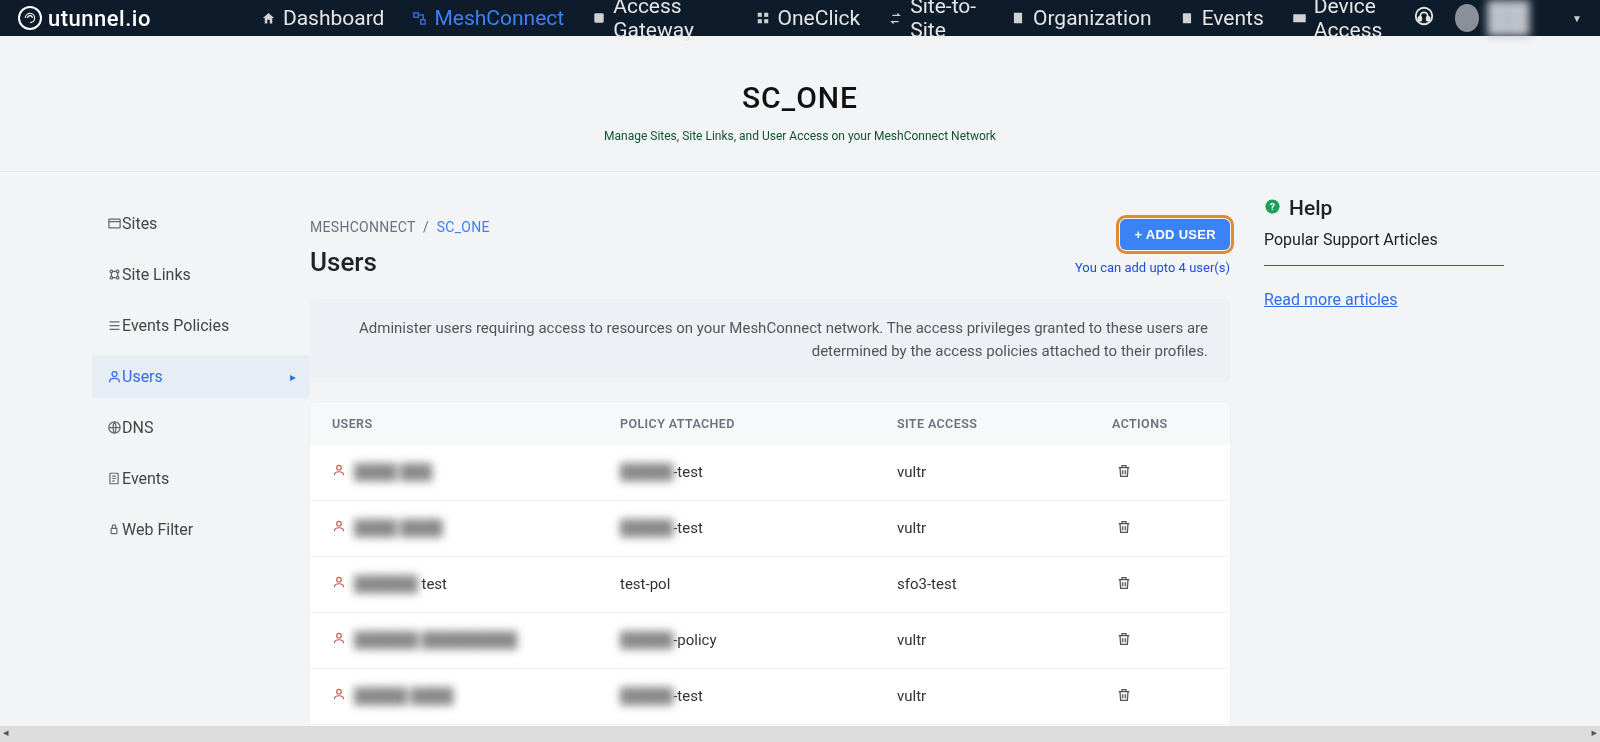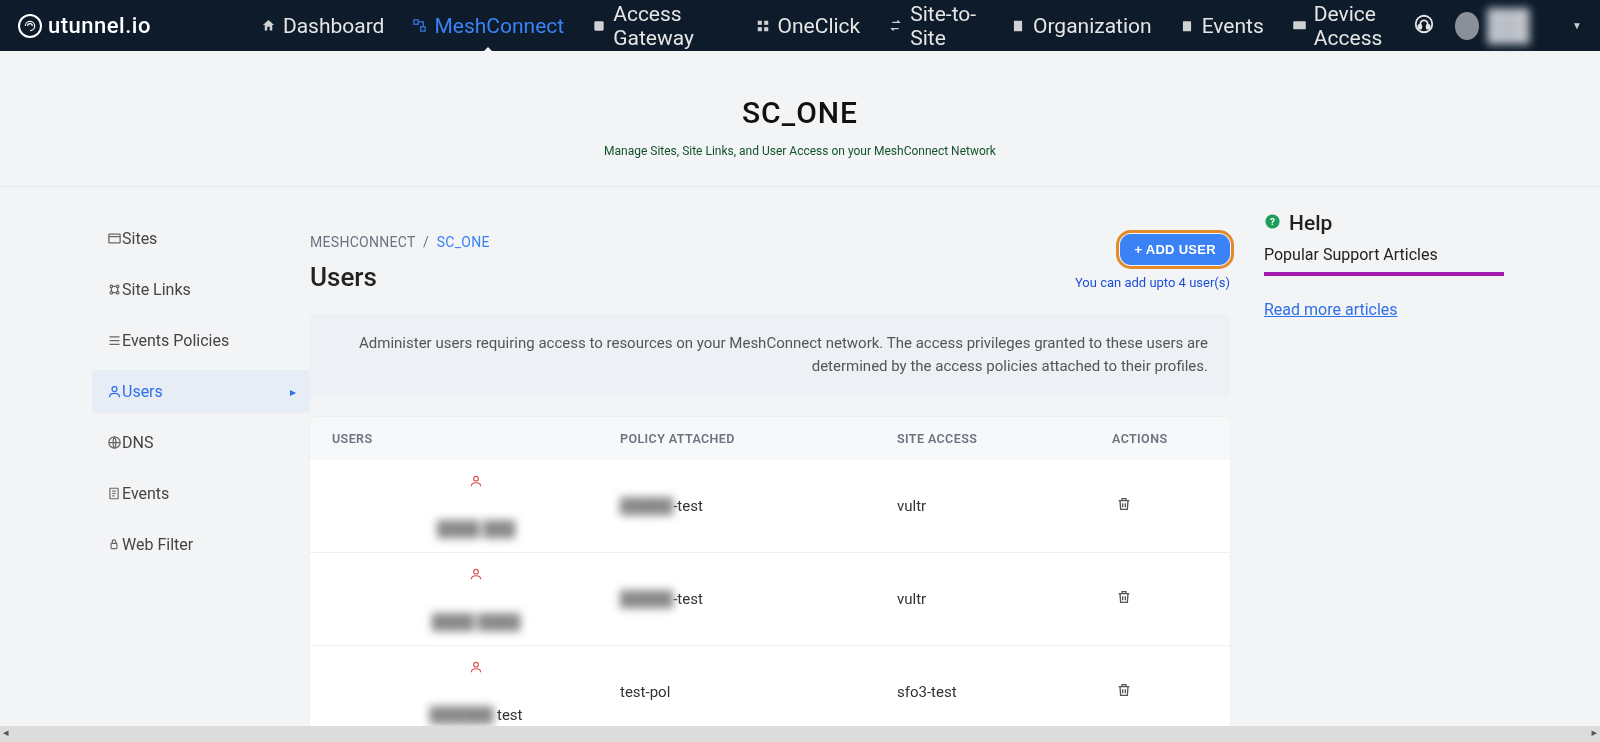--- a/index.html
+++ b/index.html
@@ -1,17 +1,17 @@
 <!DOCTYPE html>
 <html><head>
 <meta charset="utf-8">
 <style>
   * { box-sizing: border-box; margin: 0; padding: 0; }
   body { font-family: -apple-system, BlinkMacSystemFont, "Segoe UI", Roboto, Helvetica, Arial, sans-serif; background: #f2f4f6; color: #222; width: 1600px; height: 742px; overflow: hidden; position: relative; }
-  .topbar { background: #0d1b2a; height: 51px; display: flex; align-items: center; padding: 0 18px; color: #e8e8e8; position: relative; }
+  .topbar { background: #0d1b2a; height: 36px; display: flex; align-items: center; padding: 0 18px; color: #e8e8e8; position: relative; }
   .logo { display: flex; align-items: center; gap: 6px; font-size: 22px; font-weight: 500; color: #fff; letter-spacing: .5px; }
   .logo-icon { width: 24px; height: 24px; border: 2px solid #fff; border-radius: 50%; display: flex; align-items: center; justify-content: center; font-size: 12px; }
   .nav { display: flex; align-items: center; margin-left: 110px; gap: 28px; }
   .nav-item { display: flex; align-items: center; gap: 7px; font-size: 21px; color: #e5e5e5; cursor: pointer; position: relative; padding: 16px 0; }
   .nav-item.active { color: #3b82f6; }
   .nav-item.active::after { content: ""; position: absolute; bottom: -1px; left: 50%; transform: translateX(-50%); width: 0; height: 0; border-left: 8px solid transparent; border-right: 8px solid transparent; border-bottom: 8px solid #f2f4f6; }
   .nav-icon { width: 15px; height: 15px; opacity: .9; display: inline-flex; align-items: center; justify-content: center; }
   .top-right { margin-left: auto; display: flex; align-items: center; gap: 20px; }
   .avatar { width: 28px; height: 28px; border-radius: 50%; background: #8a8f98; }
   .user-area { display: flex; align-items: center; gap: 8px; cursor: pointer; }
@@ -30,41 +30,41 @@
   .side-item.active::after { content: "▸"; position: absolute; right: 14px; color: #2f6feb; font-size: 12px; }
   .side-icon { width: 16px; height: 16px; display: inline-flex; align-items: center; justify-content: center; }
   .side-icon svg { stroke: #666; }
 
   .main { flex: 1; max-width: 920px; }
   .crumb-row { display: flex; align-items: flex-start; justify-content: space-between; margin-top: 25px; }
   .crumbs { font-size: 14px; color: #6b7280; letter-spacing: .3px; }
   .crumbs a { color: #3b82f6; text-decoration: none; }
   .section-title { font-size: 26px; font-weight: 500; margin-top: 12px; }
   .add-btn-wrap { text-align: right; }
-  .add-btn { background: #3b82f6; color: #fff; border: none; padding: 8px 14px; font-size: 13px; font-weight: 600; letter-spacing: .3px; border-radius: 11px; cursor: pointer; outline: 3px solid #e38a2b; outline-offset: 1px; }
+  .add-btn { background: #3b82f6; color: #fff; border: none; padding: 8px 14px; font-size: 13px; font-weight: 600; letter-spacing: .3px; border-radius: 6px; cursor: pointer; outline: 3px solid #e38a2b; outline-offset: 1px; }
   .limit-note { font-size: 13px; color: #1d4ed8; margin-top: 10px; }
 
   .info-box { background: #edf1f5; color: #555; padding: 18px 22px; margin-top: 22px; border-radius: 4px; font-size: 15px; line-height: 1.55; text-align: right; }
 
   .table-card { background: #fff; border-radius: 6px; margin-top: 20px; padding: 0 0 0 0; box-shadow: 0 0 0 1px rgba(0,0,0,.02); }
   .thead { display: flex; padding: 14px 10px; background: #f7f8f9; border-top-left-radius: 6px; border-top-right-radius: 6px; font-size: 12.5px; color: #6b7280; letter-spacing: .4px; font-weight: 600; }
   .col-user { width: 300px; padding-left: 12px; }
   .col-policy { width: 245px; }
   .col-site { width: 215px; margin-left: 32px; }
   .col-actions { flex: 1; }
   .trow { display: flex; align-items: center; padding: 14px 10px; border-bottom: 1px solid #eef0f3; font-size: 15px; color: #333; }
   .trow:last-child { border-bottom: none; }
-  .ucell { display: flex; align-items: center; gap: 28px; flex-direction: column; }
+  .ucell { display: flex; align-items: center; gap: 8px; }
   .uicon { color: #d9534f; }
   .blur { filter: blur(4px); color: #888; display: inline-block; }
   .del-btn { background: none; border: none; cursor: pointer; color: #555; padding: 4px; }
 
   .help { width: 240px; margin-left: 34px; padding-top: 2px; }
   .help-title { display: flex; align-items: center; gap: 8px; font-size: 21px; font-weight: 500; }
-  .help-sub { font-size: 16px; margin-top: 10px; color: #222; border-bottom: 4px solid #a21caf; padding-bottom: 8px; }
+  .help-sub { font-size: 16px; margin-top: 10px; color: #222; border-bottom: 1px solid #a21caf; padding-bottom: 16px; }
   .help-link { display: inline-block; margin-top: 24px; color: #2f6feb; text-decoration: underline; font-size: 16px; }
 
   .hscroll { position: absolute; left: 0; right: 0; bottom: 0; height: 16px; background: #dcdcdc; }
   .hscroll::before { content: "◂"; position: absolute; left: 3px; top: 0; font-size: 11px; color: #555; }
   .hscroll::after { content: "▸"; position: absolute; right: 3px; top: 0; font-size: 11px; color: #555; }
 </style>
 </head>
 <body>
 
 <div class="topbar">

